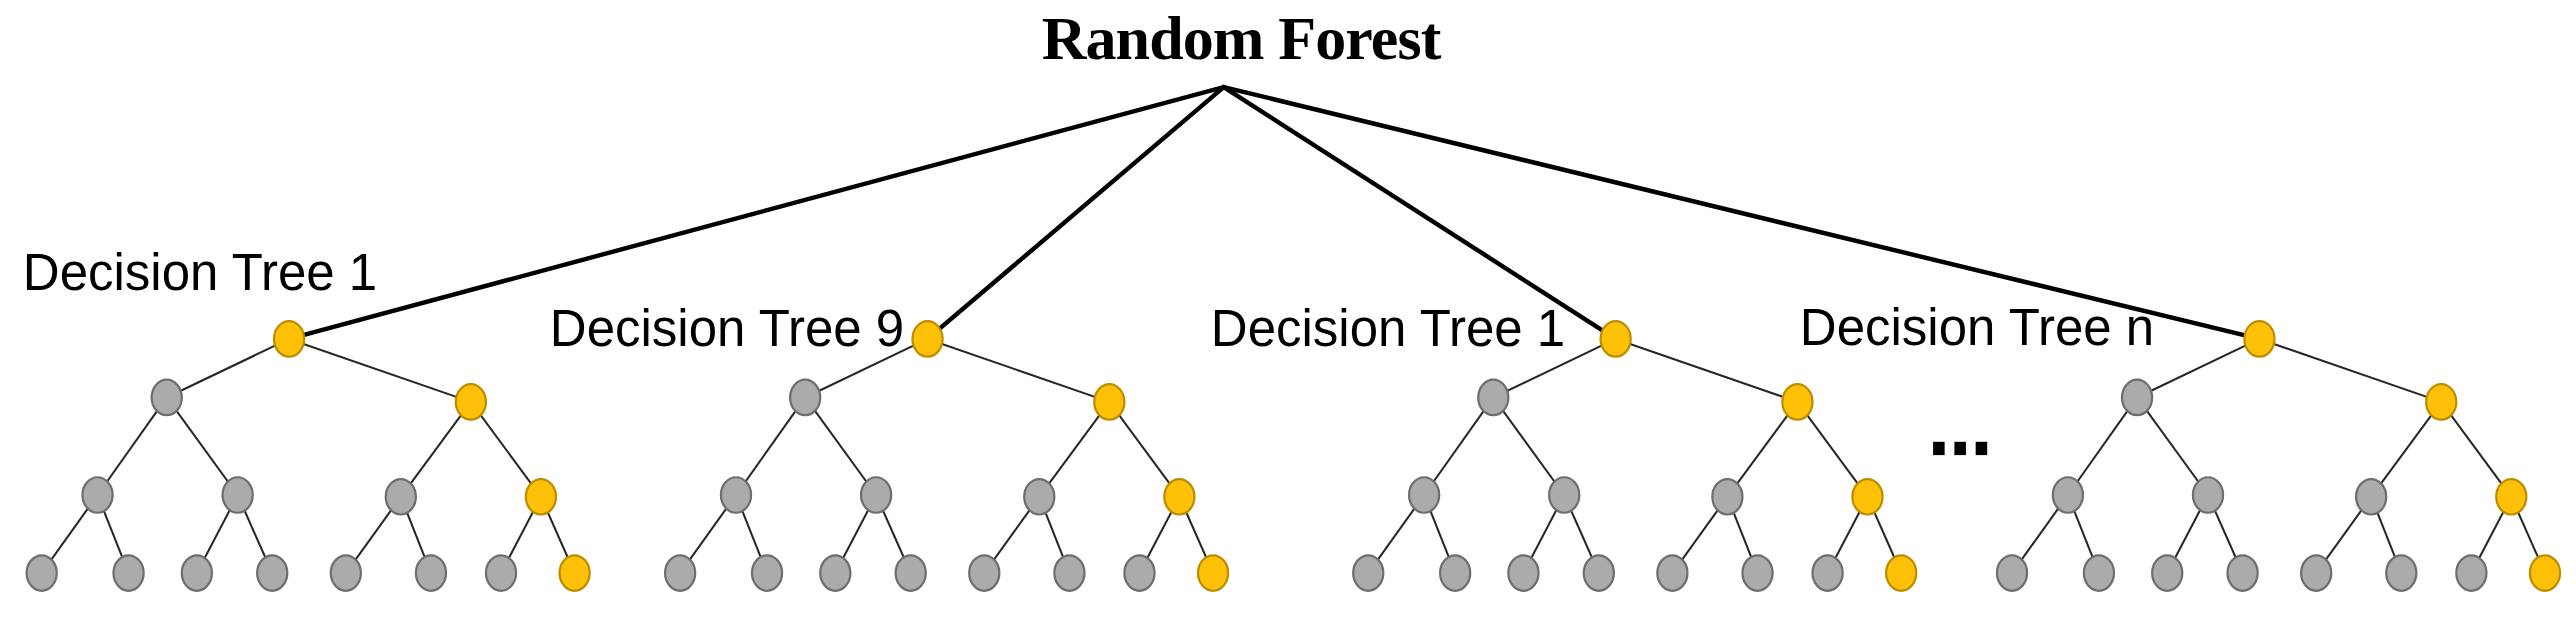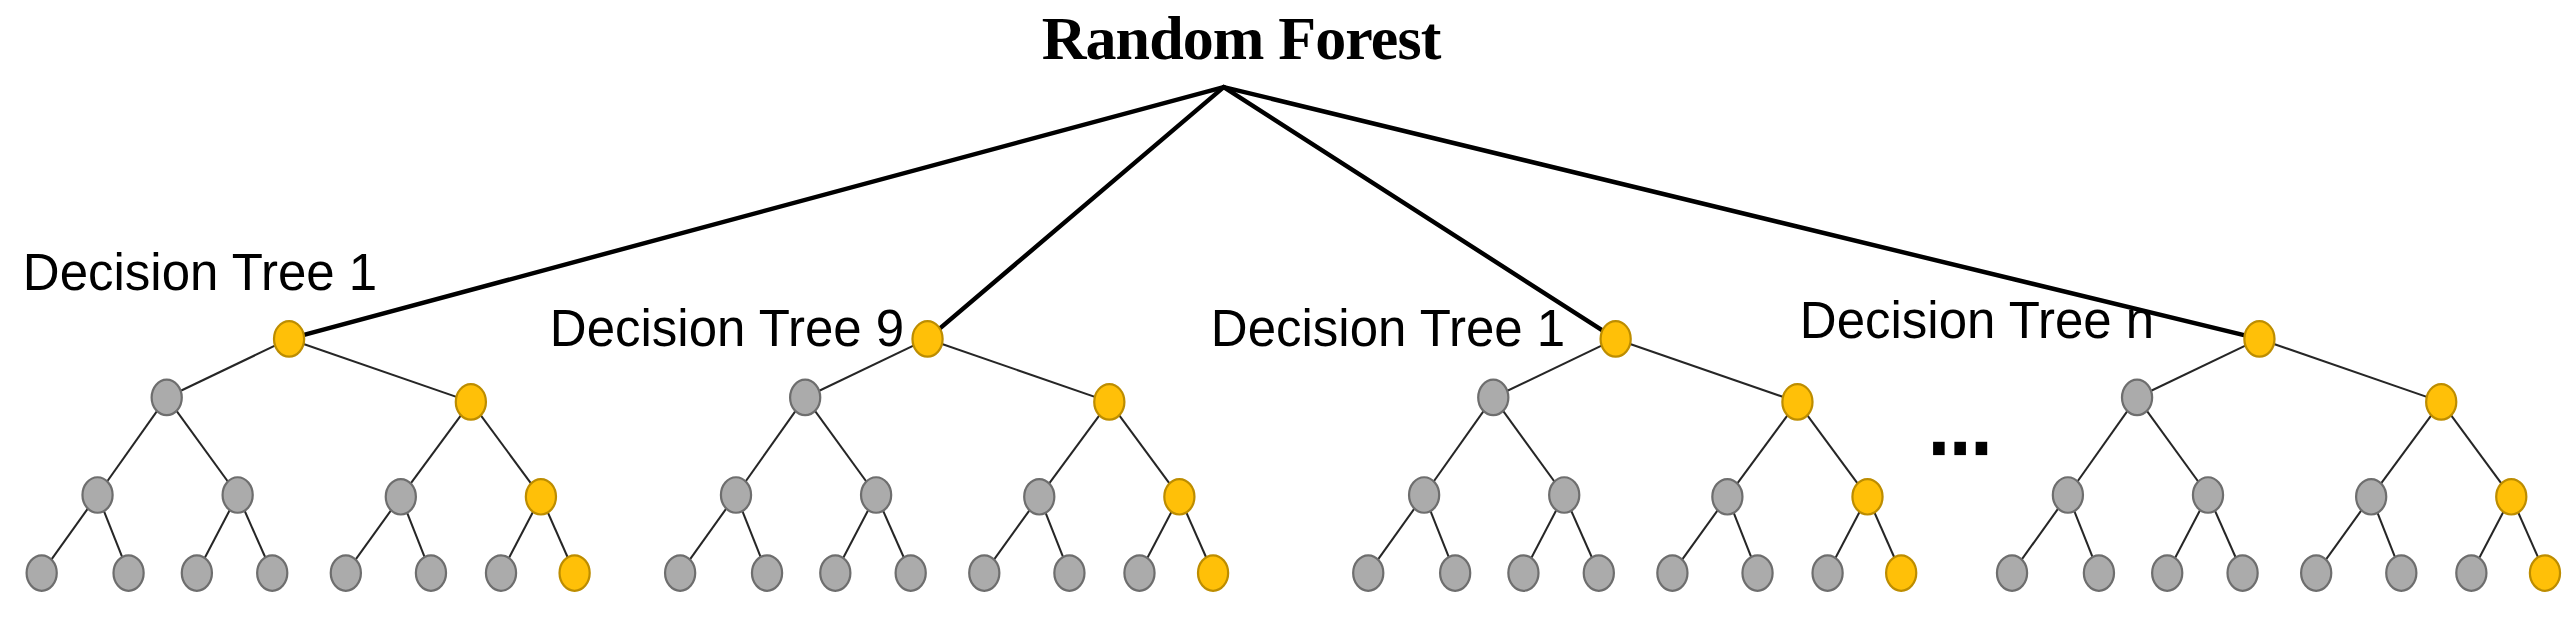--- a/index.html
+++ b/index.html
@@ -185,16 +185,16 @@
         <rect x="2204" y="498" width="13" height="15" fill="#000000"></rect>
         <rect x="2228" y="498" width="13" height="15" fill="#000000"></rect>
       </g>
   </svg>
 
   <div class="forest-title" style="left: 1241px; top: 7px;">Random Forest</div>
 
   <div class="tree-label" style="left: 200px; top: 247px;">Decision Tree 1</div>
   <div class="tree-label" style="left: 727px; top: 303px;">Decision Tree 9</div>
   <div class="tree-label" style="left: 1388px; top: 303px;">Decision Tree 1</div>
-  <div class="tree-label" style="left: 1977px; top: 295px;">Decision Tree n</div>
+  <div class="tree-label" style="left: 1977px; top: 302px;">Decision Tree n</div>
 
 </div>
 
 
 </body></html>

